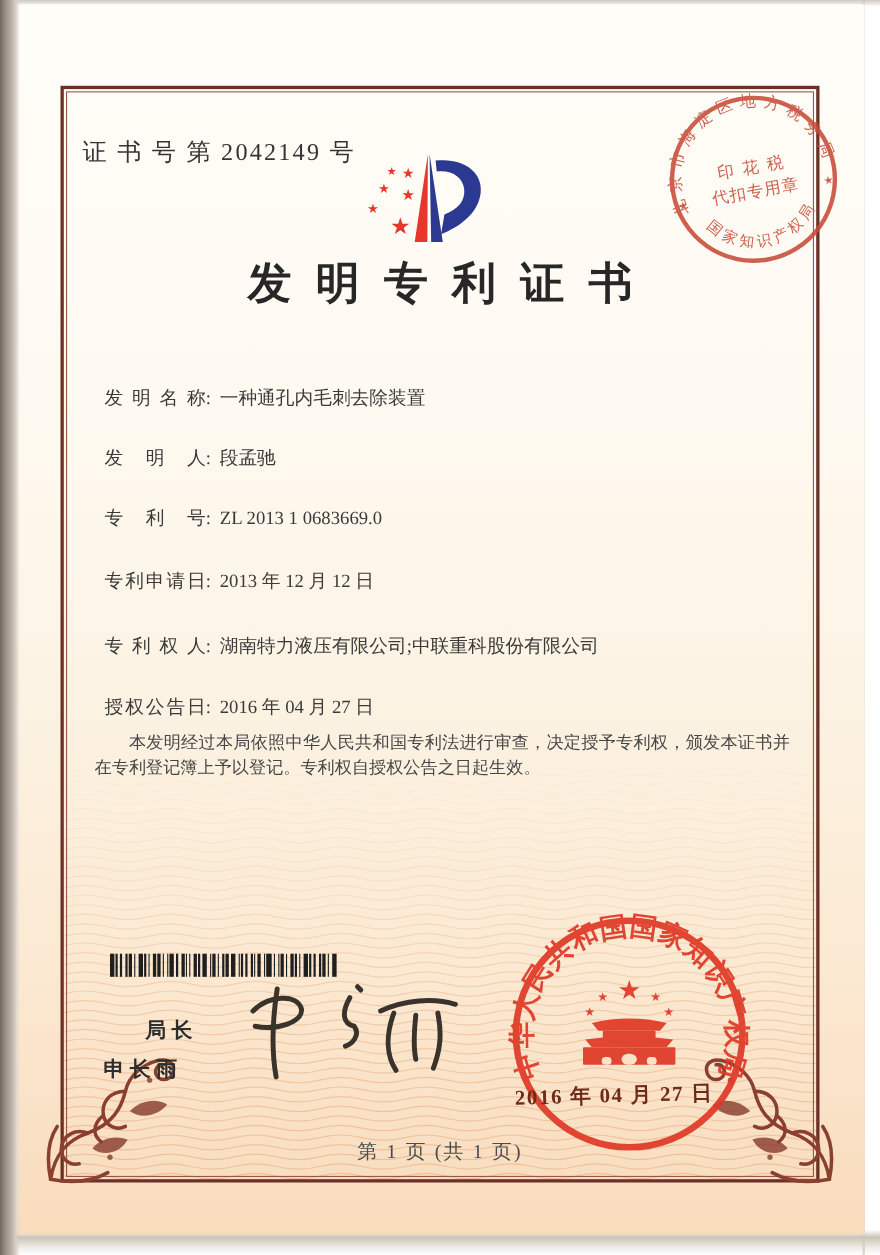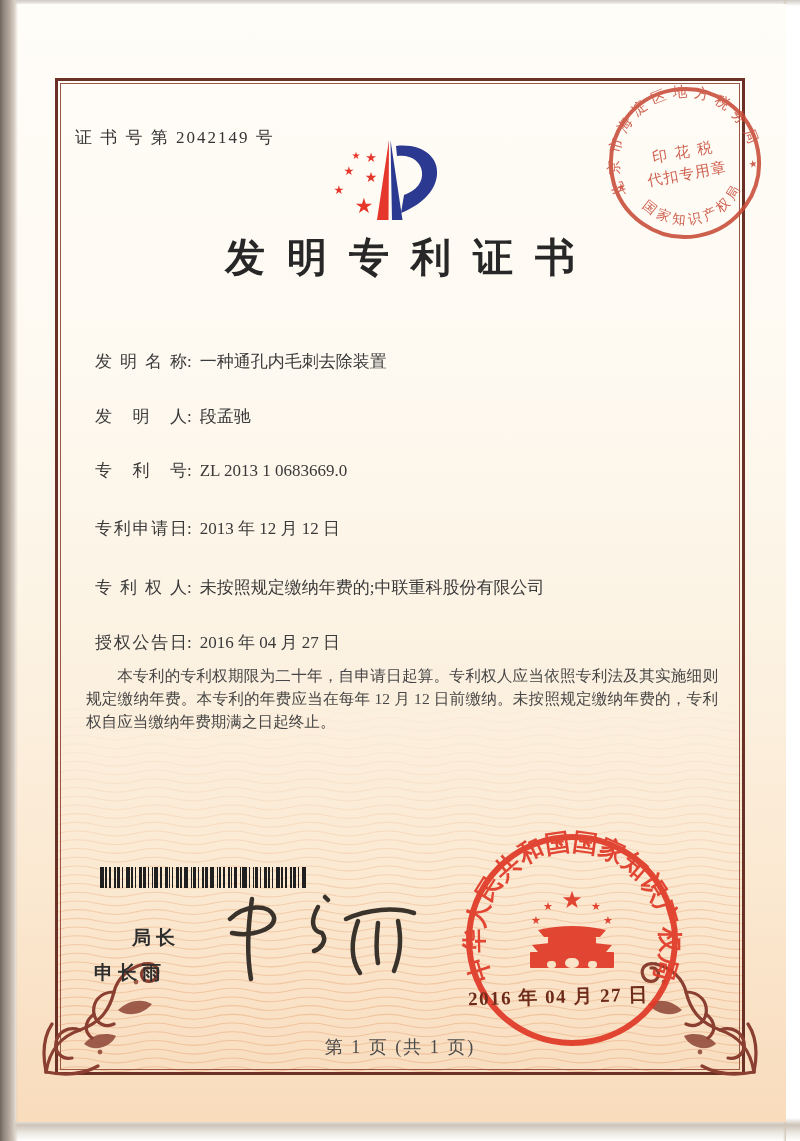--- a/index.html
+++ b/index.html
@@ -18,21 +18,21 @@
   .paper{left:16px;top:4px;width:770px;height:1118px;
     background:linear-gradient(180deg,#fffdf8 0%,#fefaf2 30%,#fcf3e4 55%,#fbe9d2 78%,#f9dfc2 94%,#f8dcbc 100%);}
   
   .frame{left:55px;top:78px;width:690px;height:997px;border:3px solid #6b3126;box-sizing:border-box;}
   .frame::after{content:"";position:absolute;inset:2px;border:1px solid #9b5646;}
   
   .waves{left:57px;top:690px;width:686px;height:384px;
     -webkit-mask-image:linear-gradient(180deg,transparent 0%,rgba(0,0,0,.30) 30%,rgba(0,0,0,.78) 62%,#000 100%);
     mask-image:linear-gradient(180deg,transparent 0%,rgba(0,0,0,.30) 30%,rgba(0,0,0,.78) 62%,#000 100%);}
   
-  .cert-no{left:75px;top:127px;font-size:17px;line-height:22px;letter-spacing:2px;color:#343434;}
+  .cert-no{left:75px;top:127px;font-size:22px;line-height:22px;letter-spacing:2px;color:#343434;}
   .title{left:55px;top:234px;width:690px;text-align:center;font-size:40px;line-height:48px;
          font-weight:600;letter-spacing:22px;padding-left:22px;box-sizing:border-box;color:#272727;}
   .field{left:95px;font-size:17px;line-height:22px;color:#3a3a3a;white-space:nowrap;}
   .flabel{display:inline-block;width:92px;text-align:justify;text-align-last:justify;vertical-align:top;}
   .fcolon{margin-right:8px;}
   .body-text{left:86px;top:664px;width:632px;font-size:15.6px;line-height:23.2px;color:#464646;text-align:justify;}
   .body-text p{margin:0;text-indent:2em;}
   .barcode{left:100px;top:867px;height:21px;display:flex;align-items:stretch;}
   .barcode i{display:block;background:#1f1f1f;height:100%;}
   .signer{font-family:"Liberation Sans",sans-serif;font-weight:700;color:#2e2e2e;font-size:19px;line-height:24px;letter-spacing:5px;}
@@ -187,28 +187,28 @@
 <div class="abs field" style="top:406px">
   <span class="flabel">发明人</span><span class="fcolon">:</span><span>段孟驰</span>
 </div>
 <div class="abs field" style="top:460px">
   <span class="flabel">专利号</span><span class="fcolon">:</span><span>ZL 2013 1 0683669.0</span>
 </div>
 <div class="abs field" style="top:518px">
   <span class="flabel">专利申请日</span><span class="fcolon">:</span><span>2013 年 12 月 12 日</span>
 </div>
 <div class="abs field" style="top:577px">
-  <span class="flabel">专利权人</span><span class="fcolon">:</span><span>未按照规定缴纳年费的;中联重科股份有限公司</span>
+  <span class="flabel">专利权人</span><span class="fcolon">:</span><span>湖南特力液压有限公司;中联重科股份有限公司</span>
 </div>
 <div class="abs field" style="top:632px">
   <span class="flabel">授权公告日</span><span class="fcolon">:</span><span>2016 年 04 月 27 日</span>
 </div>
 
 <div class="abs body-text">
-  <p>本专利的专利权期限为二十年，自申请日起算。专利权人应当依照专利法及其实施细则规定缴纳年费。本专利的年费应当在每年 12 月 12 日前缴纳。未按照规定缴纳年费的，专利权自应当缴纳年费期满之日起终止。</p>
+  <p>本发明经过本局依照中华人民共和国专利法进行审查，决定授予专利权，颁发本证书并在专利登记簿上予以登记。专利权自授权公告之日起生效。</p>
 </div>
 
 <div class="abs barcode">
     <i style="width: 4.2px; margin-right: 1px;"></i>
     <i style="width: 1.4px; margin-right: 2px;"></i>
     <i style="width: 2.8px; margin-right: 3px;"></i>
     <i style="width: 1.4px; margin-right: 1px;"></i>
     <i style="width: 2.8px; margin-right: 2px;"></i>
     <i style="width: 1.4px; margin-right: 3px;"></i>
     <i style="width: 4.2px; margin-right: 1px;"></i>

